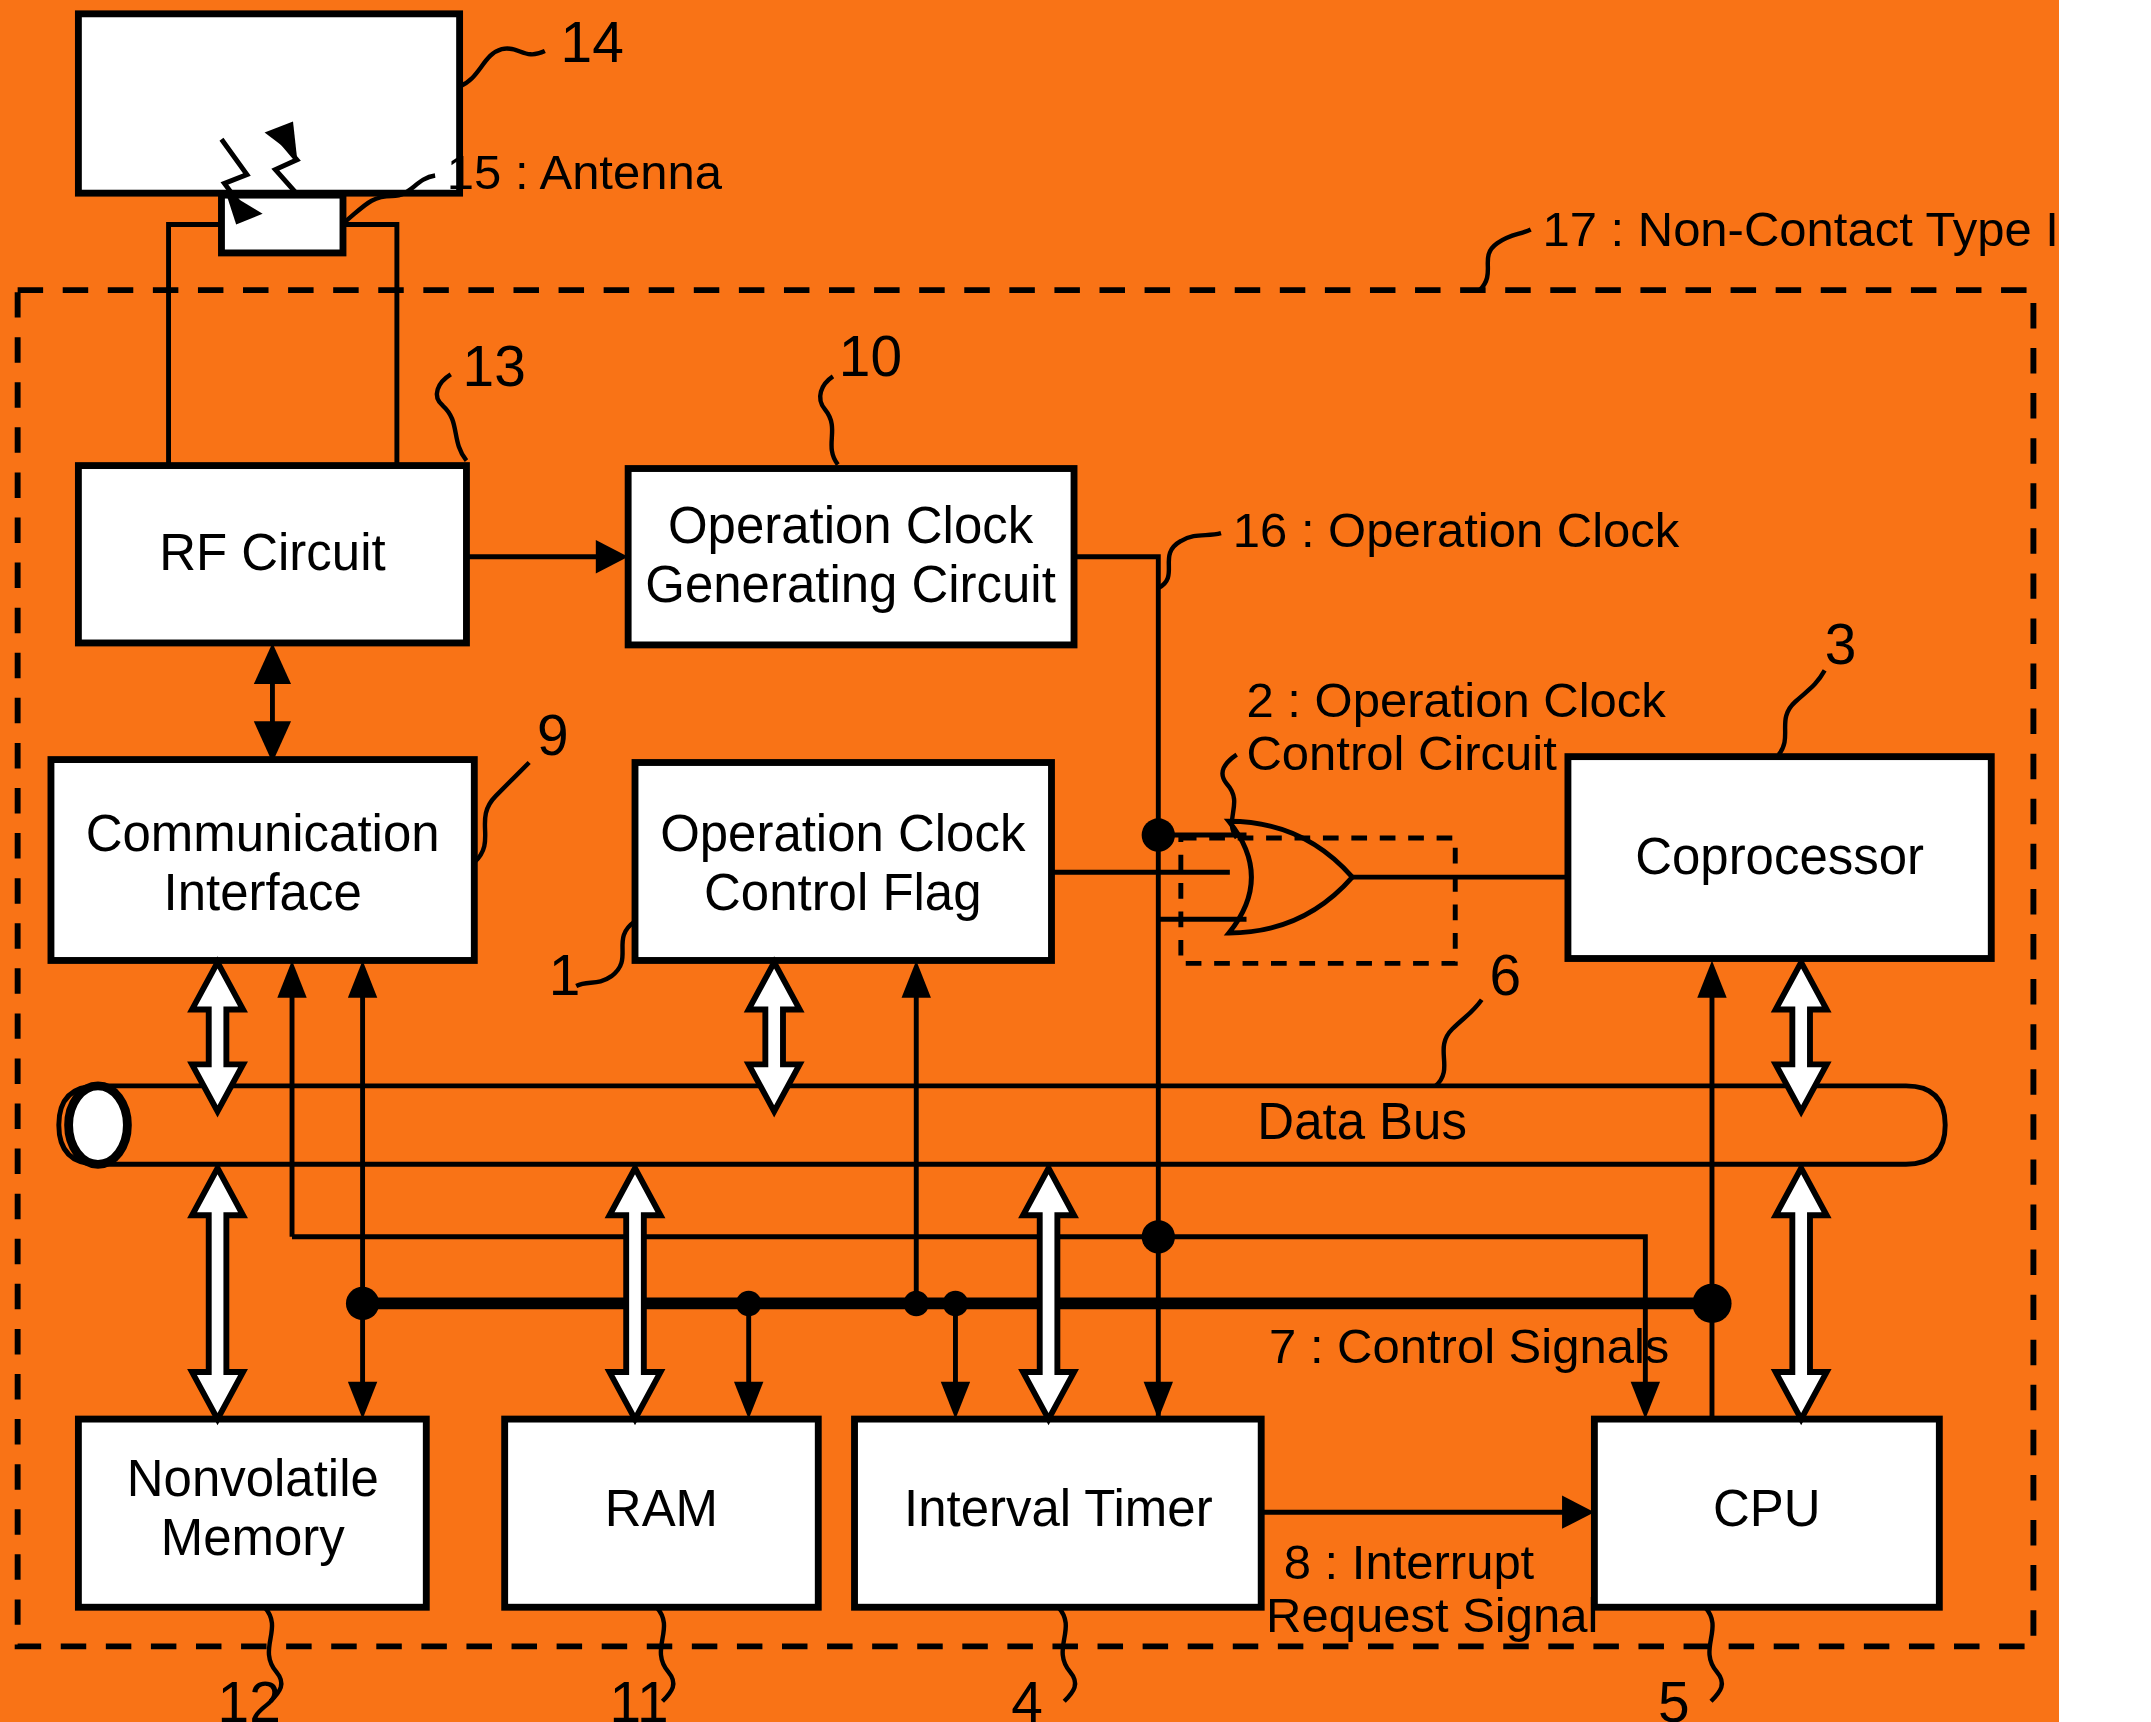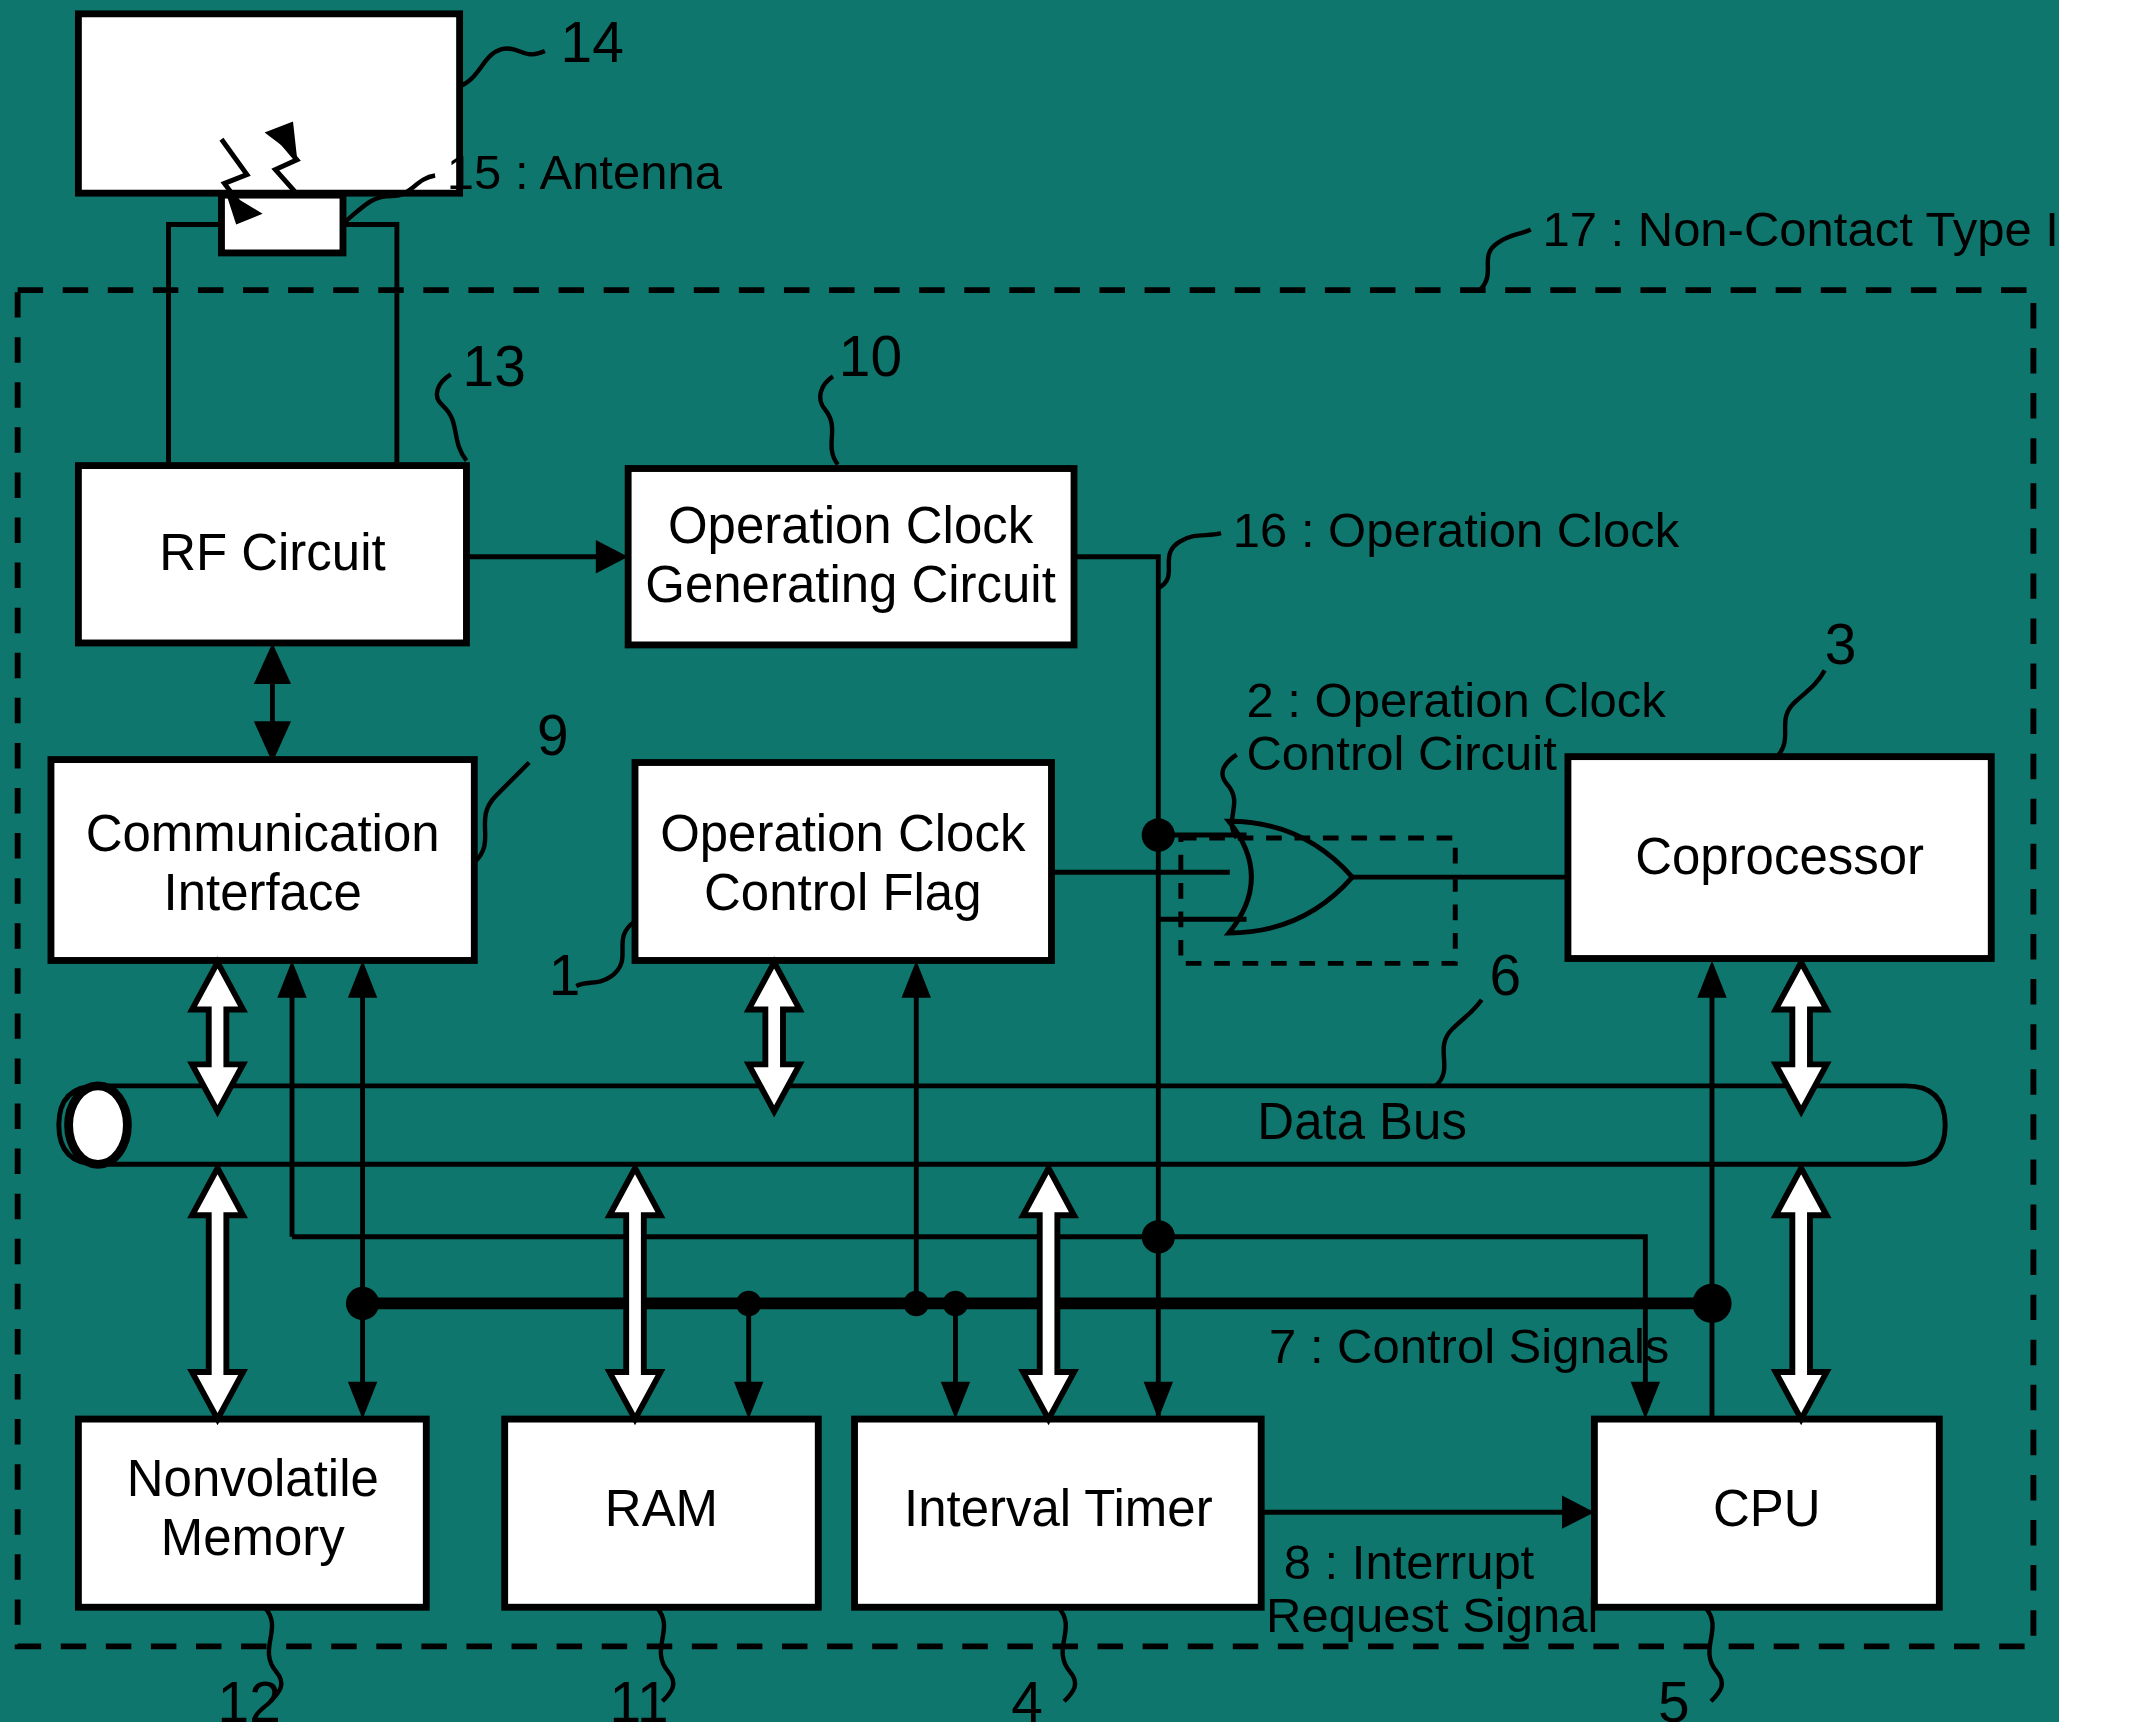--- a/index.html
+++ b/index.html
@@ -7,21 +7,21 @@
     padding: 0;
     background: #ffffff;
   }
   body {
     font-family: "Liberation Sans", sans-serif;
   }
   #figure {
     position: relative;
     width: 2059px;
     height: 1722px;
-    background: #0f766e;
+    background: #f97316;
     overflow: hidden;
   }
   #figure svg {
     position: absolute;
     top: 0;
     left: 0;
     width: 2151px;
     height: 1722px;
   }
   .blk-text {

